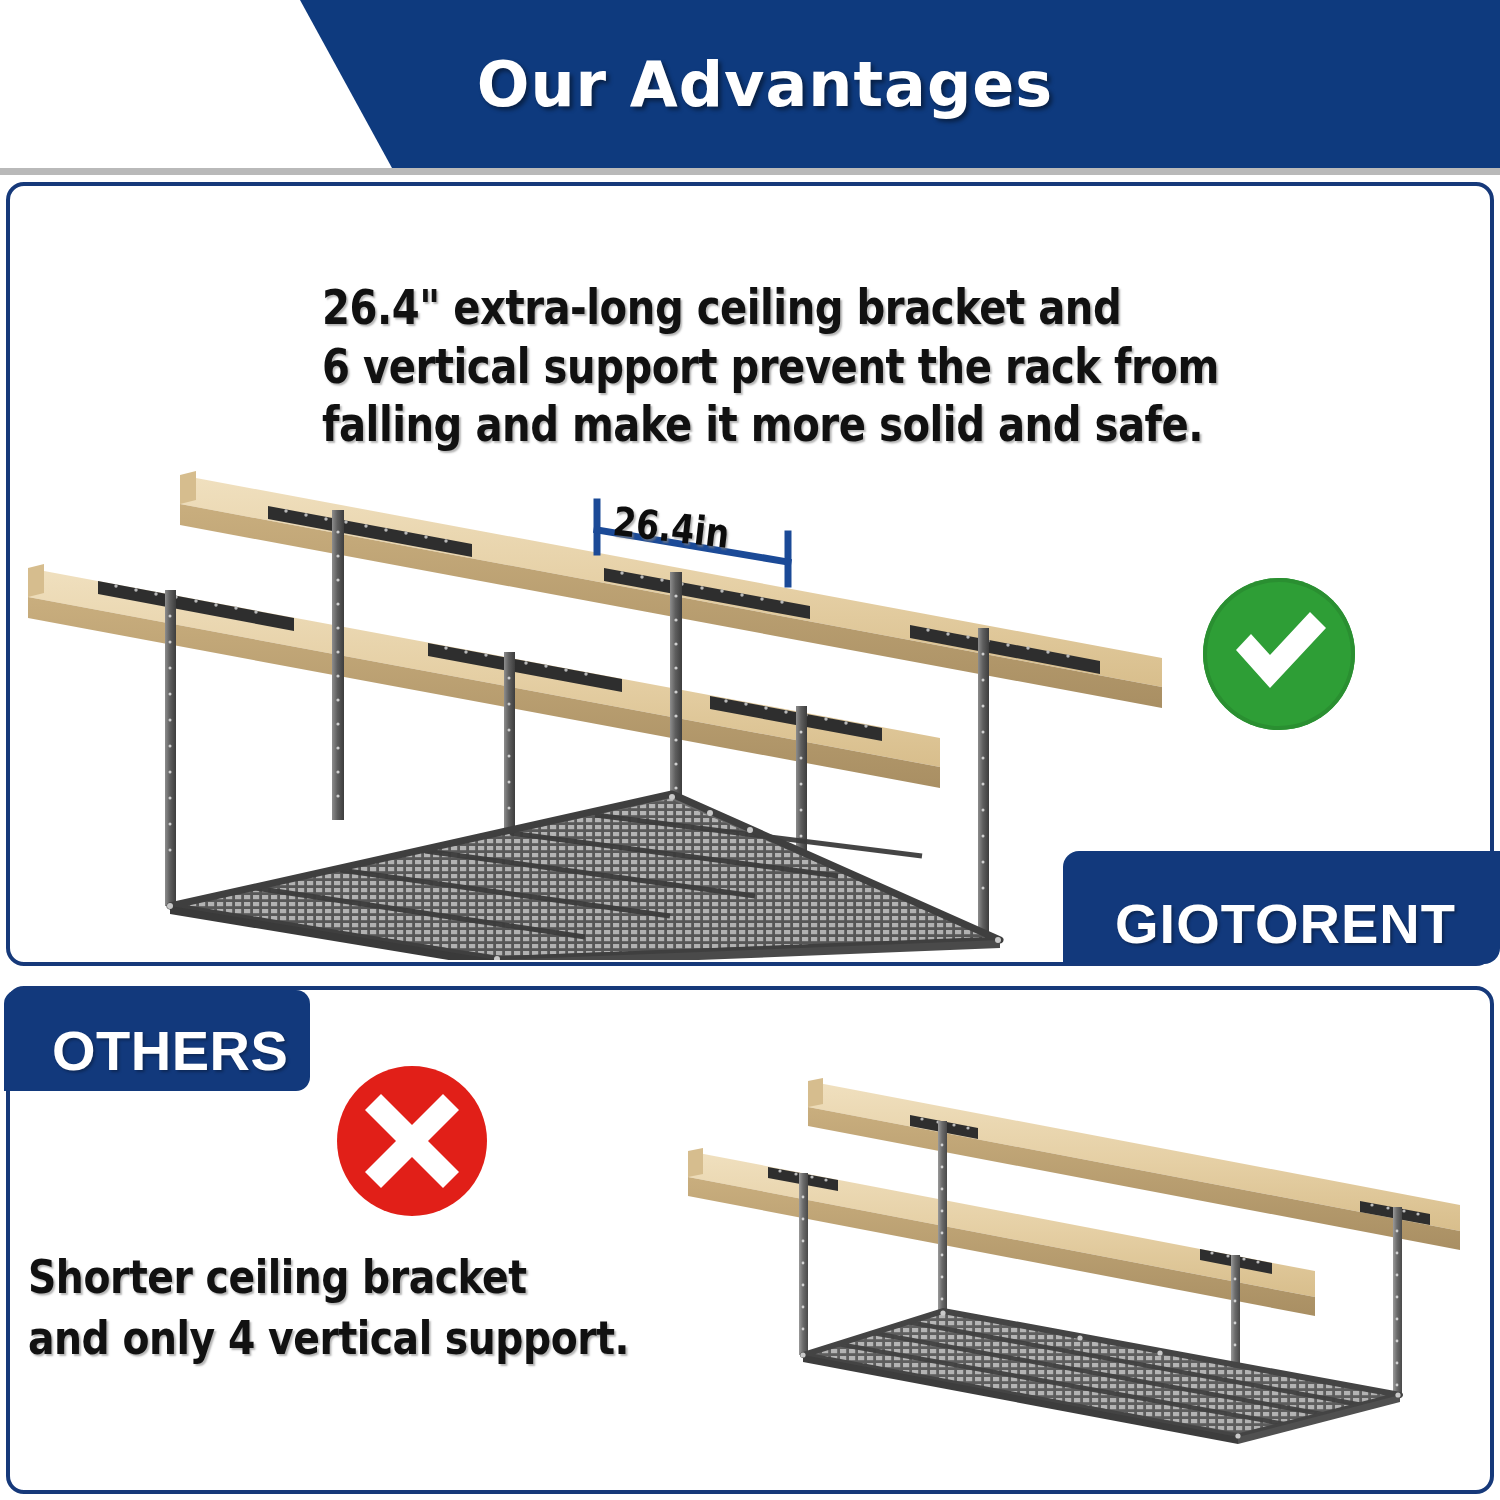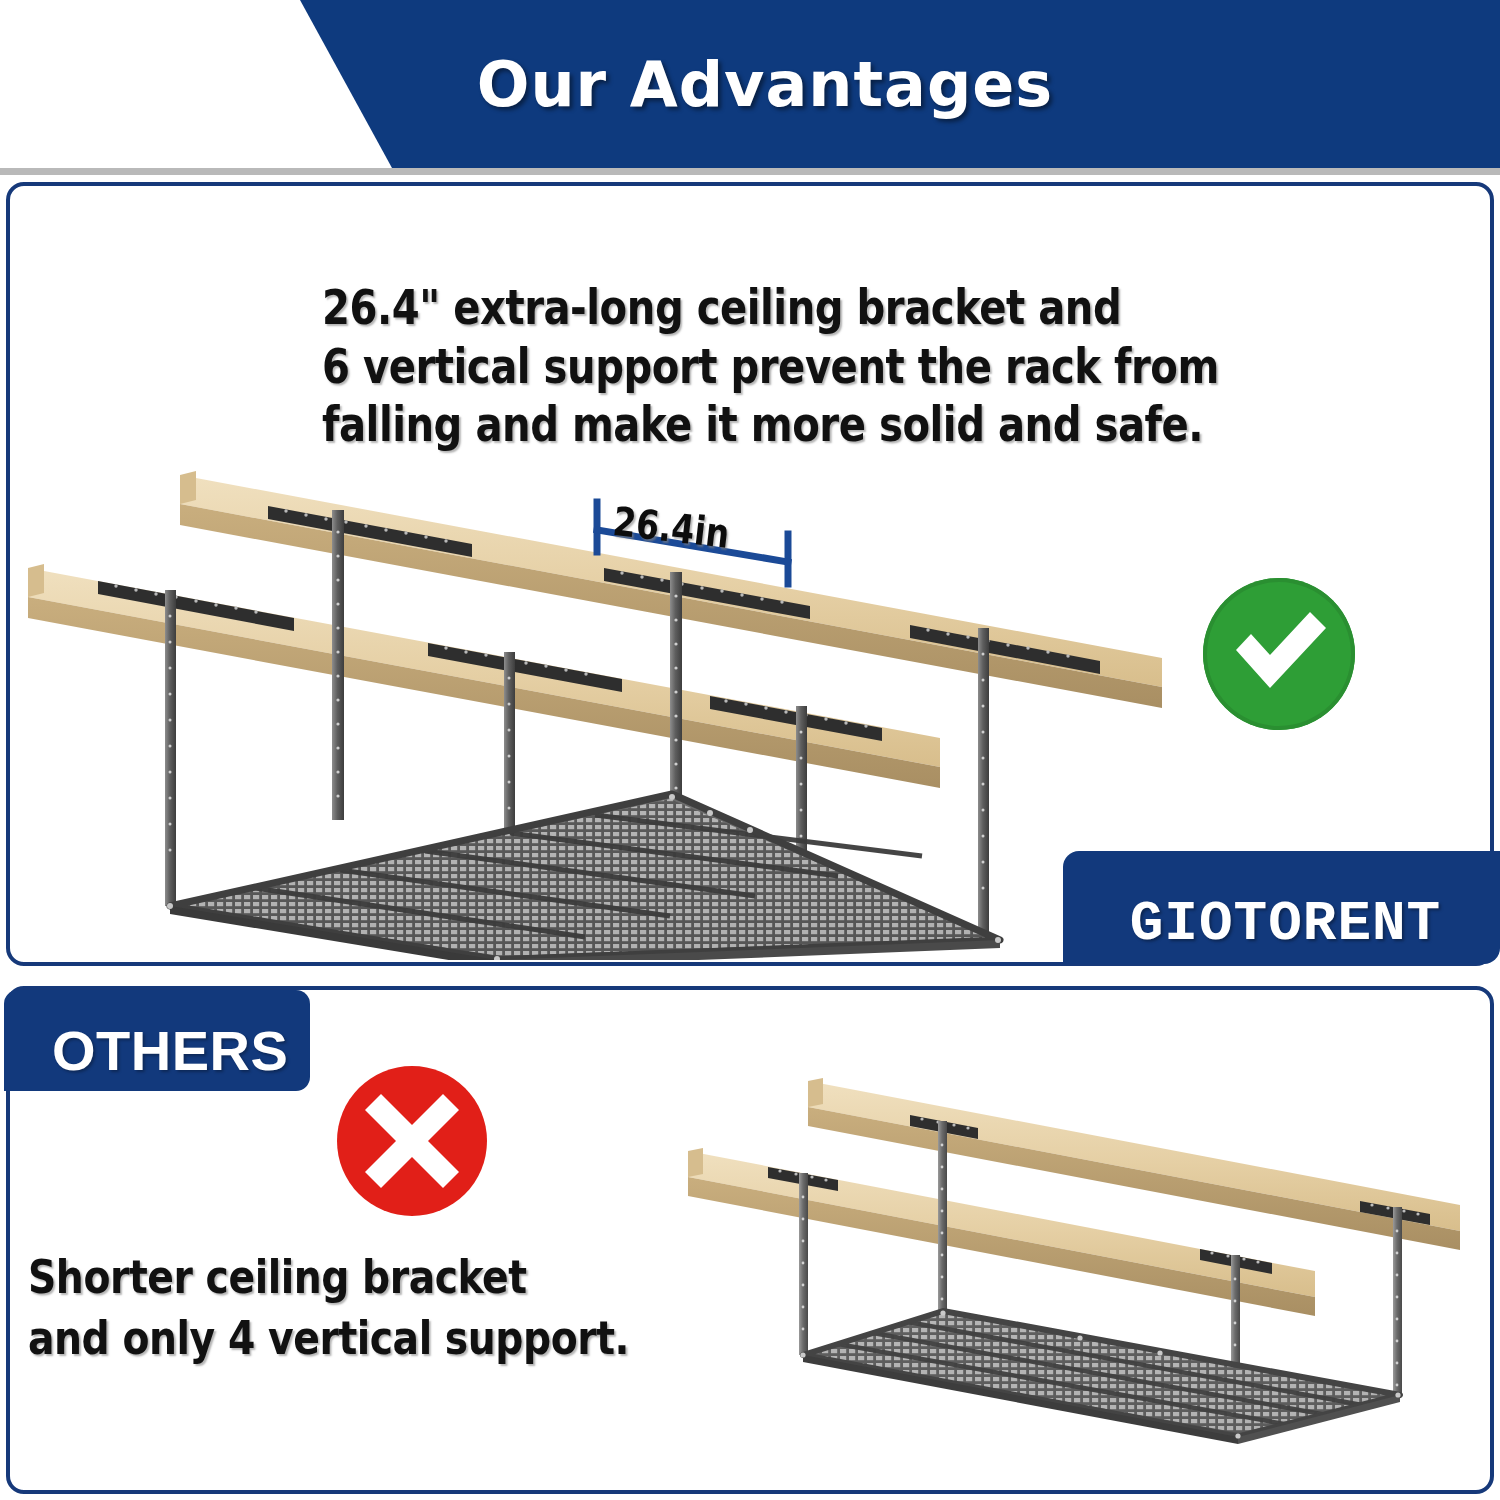--- a/index.html
+++ b/index.html
@@ -85,21 +85,21 @@
 
   
   .brand-badge{
     position:absolute;left:1063px;top:851px;width:437px;height:113px;
     background:#12397C;
     border-radius:16px 0 16px 0;
     display:flex;align-items:center;justify-content:center;
   }
   .brand-badge span{
     color:#ffffff;font-size:56px;font-weight:bold;letter-spacing:1px;
-    font-family:Liberation Mono, monospace;
+    font-family:Liberation Sans, sans-serif;
     text-shadow:2px 2px 3px rgba(0,0,0,0.35);
     padding-left:8px;
     margin-top:32px;
   }
 
   
   .others-badge{
     position:absolute;left:4px;top:990px;width:306px;height:101px;
     background:#12397C;
     border-radius:14px 14px 14px 0;

